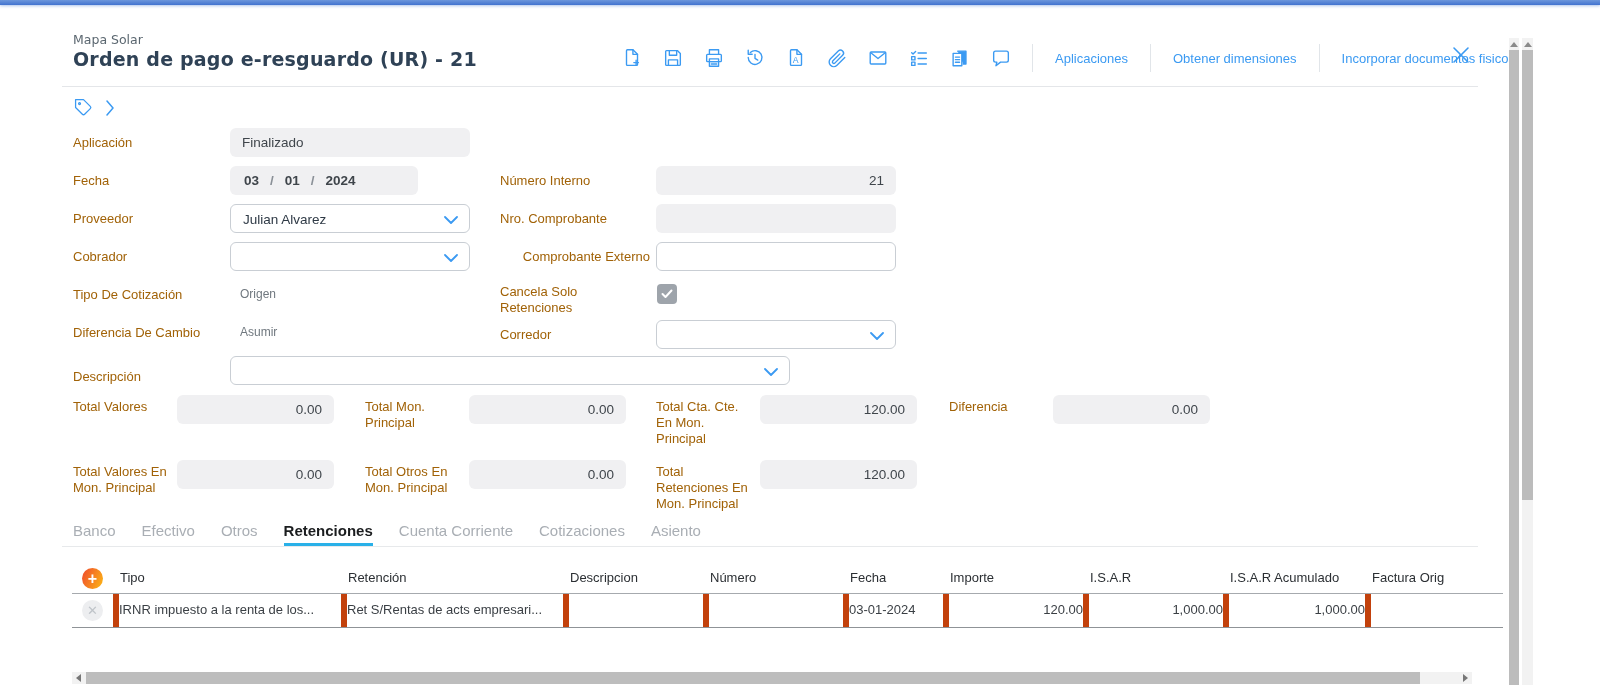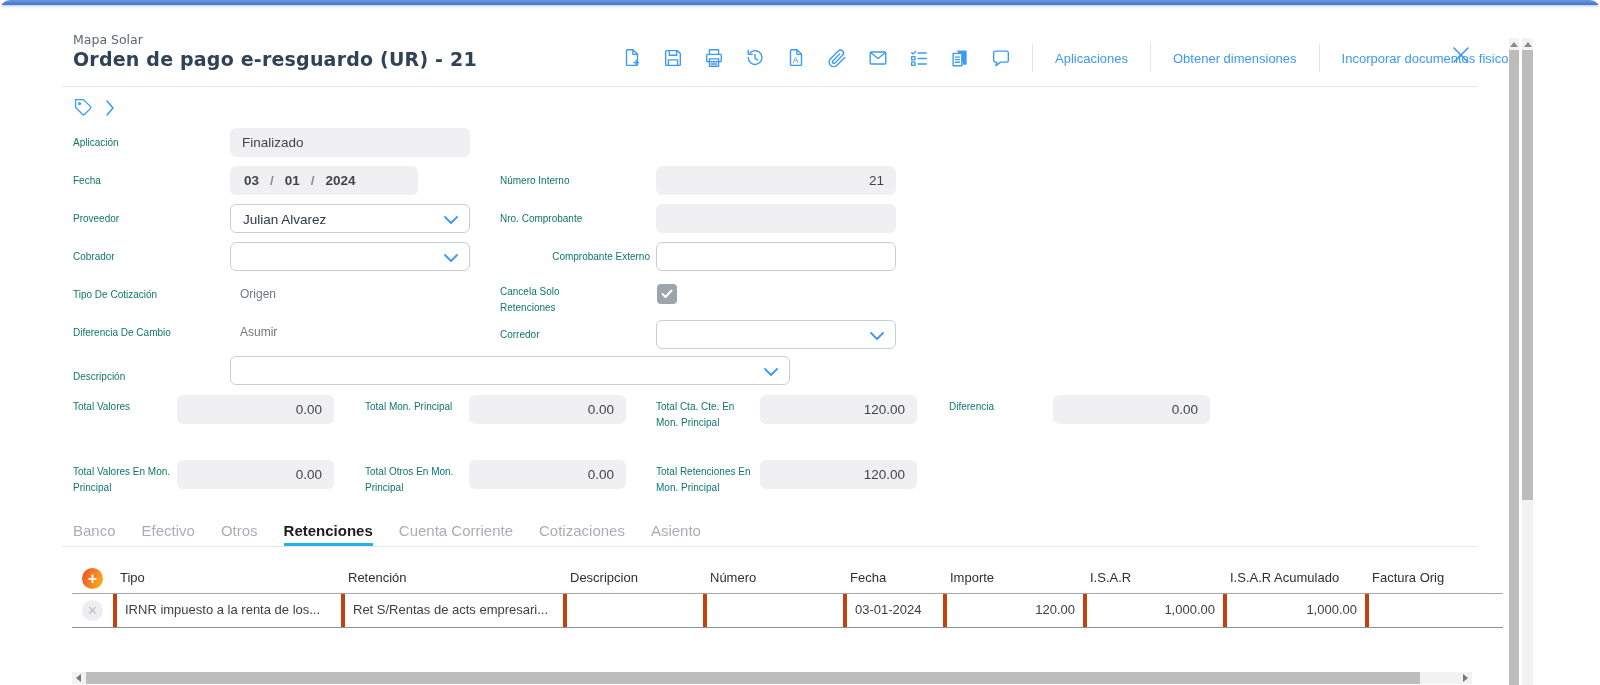--- a/index.html
+++ b/index.html
@@ -1,17 +1,17 @@
 <!DOCTYPE html>
 <html><head>
 <meta charset="utf-8">
 <style>
   html,body{margin:0;padding:0;background:#fff;}
   .page{position:relative;width:1600px;height:685px;background:#fff;overflow:hidden;
-        font-family:"Liberation Sans",sans-serif;color:#3c4248;border-radius:10px;}
+        font-family:"Liberation Sans",sans-serif;color:#3c4248;}
 
   
   .topbar{position:absolute;left:0;top:0;width:1600px;height:5px;
           background:linear-gradient(#6d97dc,#4273cf);
           box-shadow:0 1px 3px rgba(74,124,211,.45);}
 
   
   .app-name{position:absolute;left:73px;top:32px;font-size:12.5px;color:#5b6770;
             font-family:"DejaVu Sans",sans-serif;}
   .page-title{position:absolute;left:73px;top:48px;font-size:19px;font-weight:600;color:#2f4256;
@@ -23,21 +23,21 @@
   .tb-btn{width:24px;height:24px;display:flex;align-items:center;justify-content:center;cursor:pointer;background:none;border:none;padding:0;}
   .tb-btn svg{display:block;}
   .tb-sep{width:1px;height:28px;background:#e1e5e9;margin:0 2px;}
   .tb-link{font-size:13px;color:#3b9af2;text-decoration:none;white-space:nowrap;padding:0 3px;cursor:pointer;}
   .close-x{position:absolute;left:1452px;top:46px;cursor:pointer;}
 
   
   .tag-row{position:absolute;left:74px;top:98px;display:flex;align-items:center;gap:12px;}
 
   
-  .flabel{position:absolute;font-size:10px;color:#0f766e;line-height:16px;width:150px;}
+  .flabel{position:absolute;font-size:13px;color:#a16207;line-height:16px;width:150px;}
   .field{position:absolute;height:29px;border-radius:6px;font-size:13.5px;line-height:29px;
          padding:0 12px;box-sizing:border-box;white-space:nowrap;overflow:hidden;}
   .gray{background:#f0f0f2;color:#3f454b;}
   .white{background:#fff;border:1px solid #c9ced4;color:#2f3a46;}
   .num{text-align:right;}
   .dd-chevron{position:absolute;right:11px;top:11px;}
   .plain-val{position:absolute;font-size:12px;color:#70787f;}
   .fecha-box{display:flex;gap:11px;padding:0 14px;font-weight:bold;}
   .fecha-box span{display:inline-block;}
   .fecha-sep{color:#8a9097;}
@@ -50,22 +50,22 @@
   .tab{font-size:15px;color:#a9aeb4;padding-bottom:7px;cursor:pointer;white-space:nowrap;}
   .tab.active{color:#1b1d1f;font-weight:700;border-bottom:3px solid #29b0e8;padding-bottom:4px;}
   .tabs-divider{position:absolute;left:62px;top:546px;width:1416px;height:1px;background:#e7e9eb;}
 
   
   .gtable{position:absolute;left:72px;top:563px;width:1431px;overflow:hidden;}
   .grow{display:grid;grid-template-columns:41px 228px 222px 140px 140px 100px 140px 140px 142px 138px;}
   .thead{height:30px;border-bottom:1px solid #a6aaae;}
   .th{font-size:13px;color:#2b2f33;line-height:30px;padding:0 7px;white-space:nowrap;overflow:hidden;}
   .trow{height:33px;border-bottom:1px solid #8f9397;background:#fff;}
-  .td{font-size:13px;color:#3a3f44;line-height:32px;padding:0 8px;white-space:nowrap;overflow:hidden;
-      border-left:4px solid #c2410c;box-sizing:border-box;}
+  .td{font-size:13px;color:#3a3f44;line-height:32px;padding:0 0;white-space:nowrap;overflow:hidden;
+      border-left:6px solid #c2410c;box-sizing:border-box;}
   .td-del{border-left:none;display:flex;align-items:center;justify-content:center;padding:0;}
   .th-add{display:flex;align-items:center;justify-content:center;padding:0;}
   .add-btn{width:21px;height:21px;border-radius:50%;border:none;cursor:pointer;
            background:linear-gradient(115deg,#f1592a 15%,#fbae17 90%);
            color:#fff;font-size:16px;font-weight:bold;line-height:19px;text-align:center;padding:0;}
   .del-btn{width:21px;height:21px;border-radius:50%;border:none;background:#edeef0;color:#bfc4c9;
            font-size:13px;line-height:20px;text-align:center;cursor:pointer;padding:0;}
 
   
   .hscroll{position:absolute;left:72px;top:672px;width:1400px;height:12px;background:#f2f2f2;}

